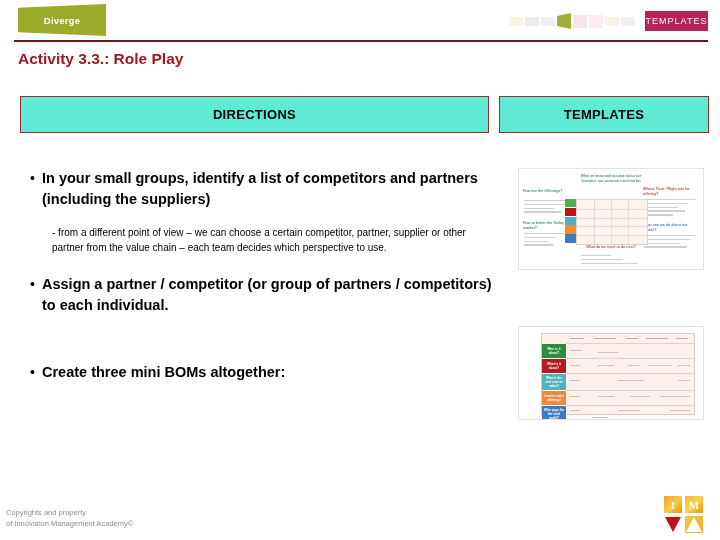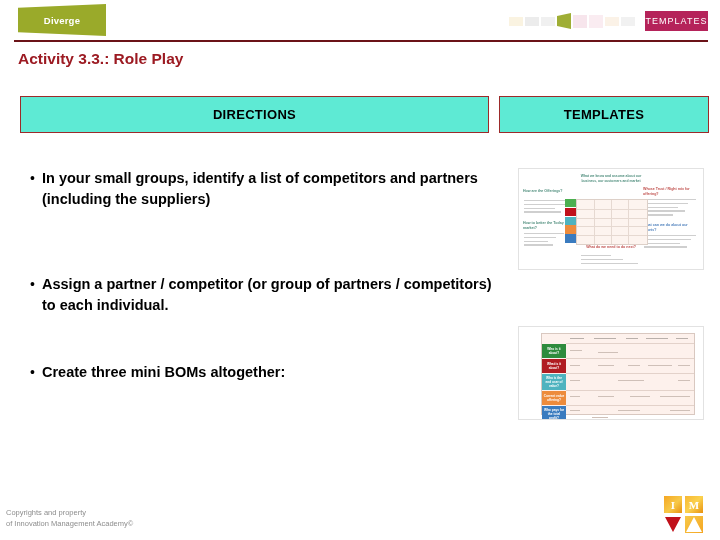--- a/index.html
+++ b/index.html
@@ -342,20 +342,21 @@
     <div class="bullet-text">Assign a partner / competitor (or group of partners / competitors) to each individual.</div>
   </div>
 
   <div class="bullet-row b3">
     <div class="bullet-dot">•</div>
     <div class="bullet-text">Create three mini BOMs altogether:</div>
   </div>
 </div>
 
 <div class="sub-block">
+  <span class="sub-line">- from a different point of view – we can choose a certain competitor, partner, supplier or other partner from the value chain – each team decides which perspective to use.</span>
 </div>
 
 <div class="thumb t1">
   <div class="t1-inner">
 
     <div class="t1-title">What we know and assume about our business, our customers and market</div>
 
     <div class="t1-h-left">How are the Offerings?</div>
     <div class="t1-lines" style="left:5px; top:31px; width:44px;">
       <span></span>

